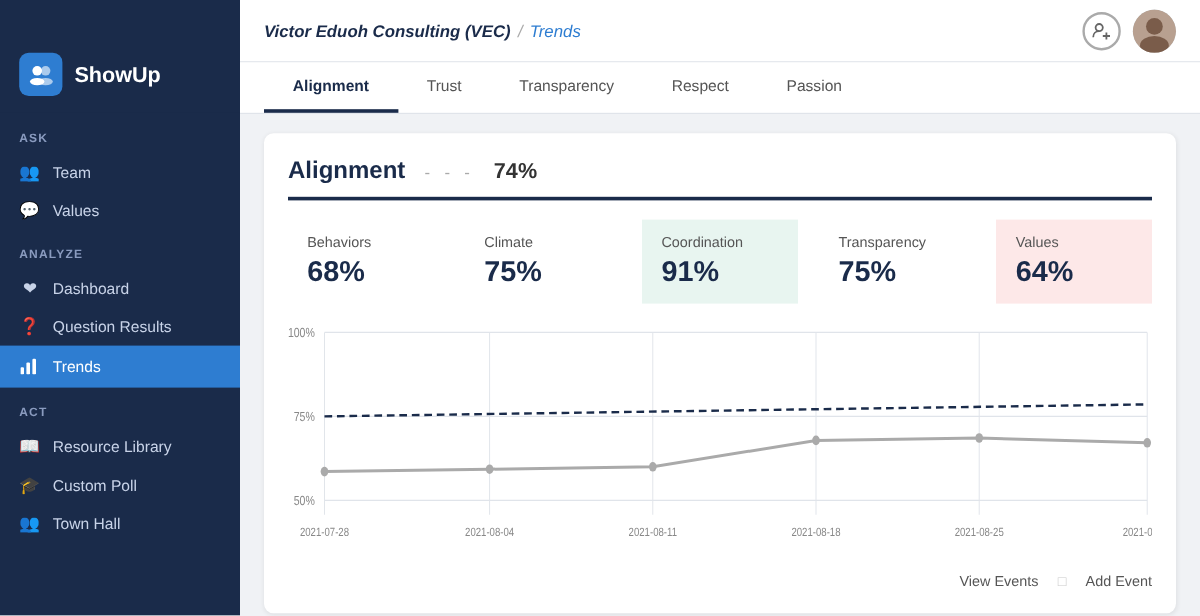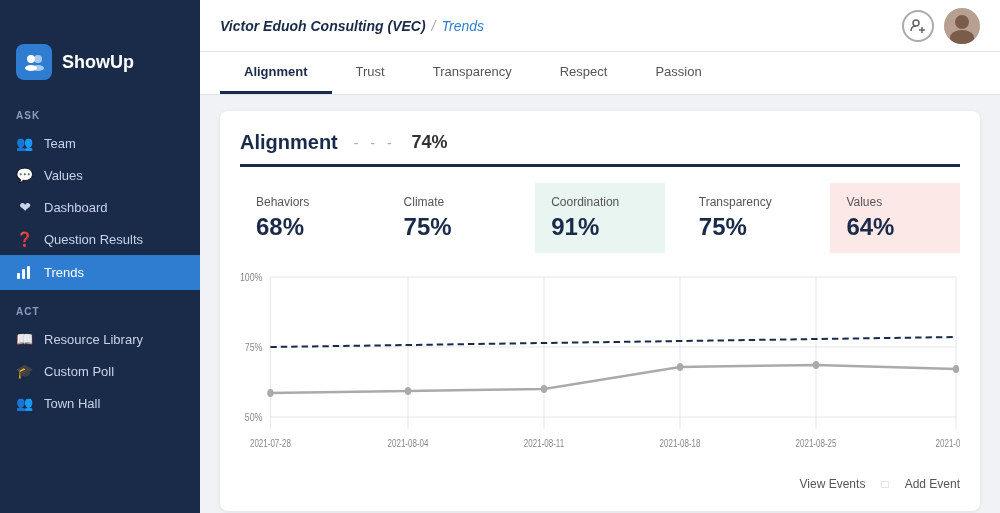--- a/index.html
+++ b/index.html
@@ -182,20 +182,21 @@
     <div class="sidebar-section-label">ASK</div>
     <div class="sidebar-item">
       <span class="s-icon">👥</span>
       <span>Team</span>
     </div>
     <div class="sidebar-item">
       <span class="s-icon">💬</span>
       <span>Values</span>
     </div>
 
+    <div class="sidebar-section-label">ANALYZE</div>
     <div class="sidebar-item">
       <span class="s-icon">❤</span>
       <span>Dashboard</span>
     </div>
     <div class="sidebar-item">
       <span class="s-icon">❓</span>
       <span>Question Results</span>
     </div>
     <div class="sidebar-item active">
       <span class="s-icon">

